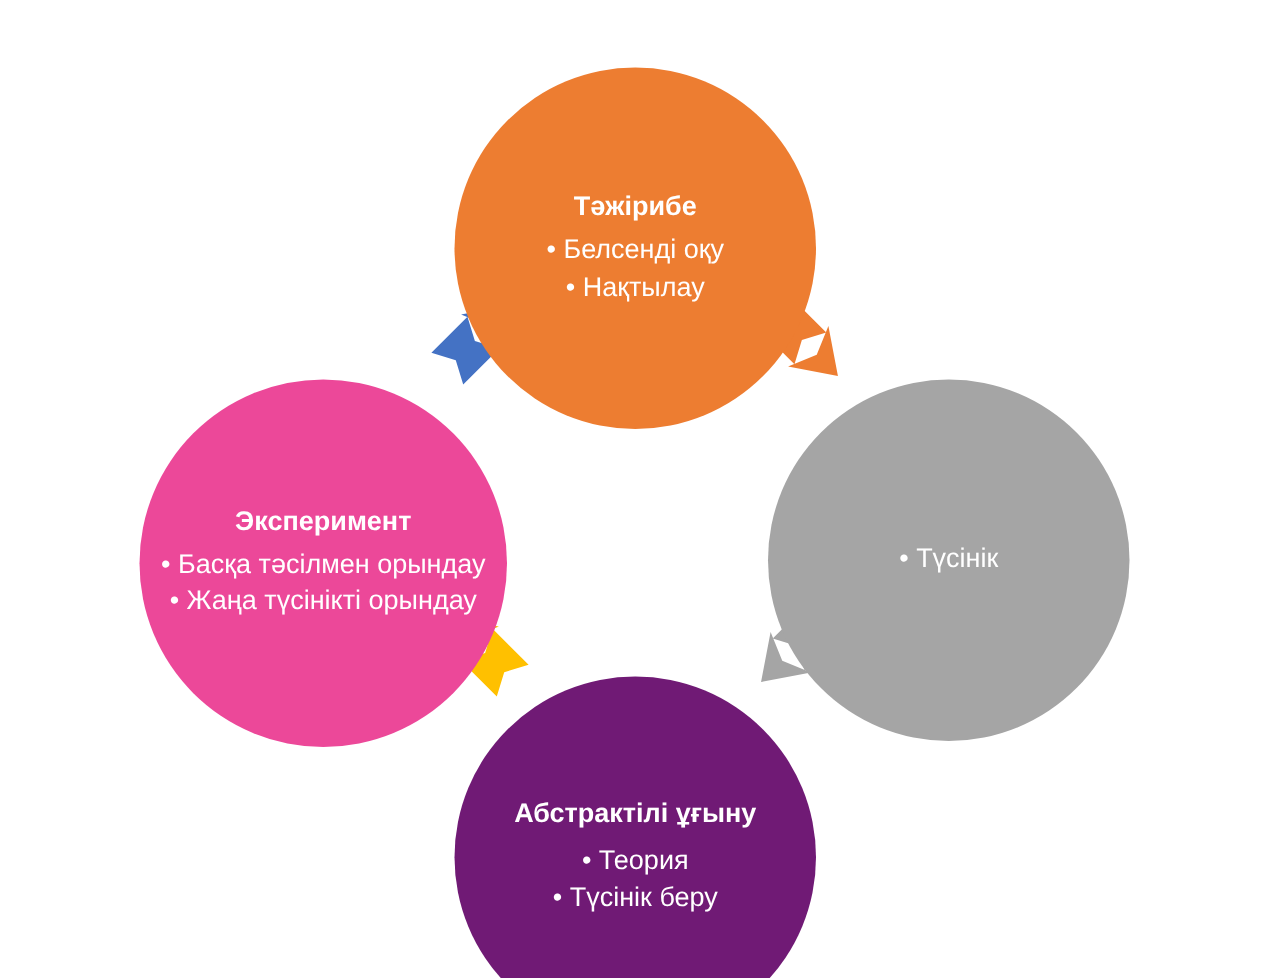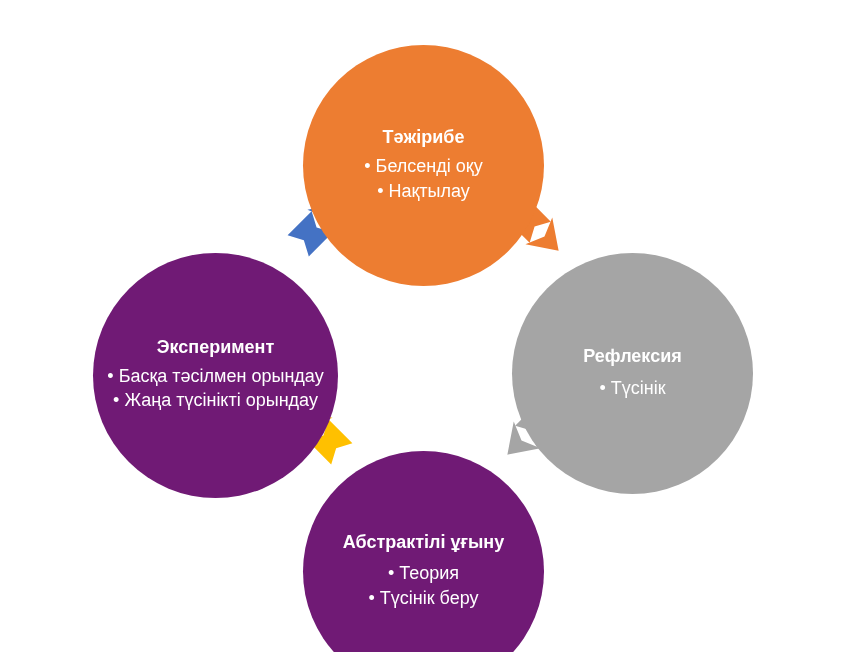--- a/index.html
+++ b/index.html
@@ -71,21 +71,21 @@
   #circle-reflection {
     left: 512px; top: 209px; width: 241px; height: 241px;
     background: #A5A5A5;
   }
   #circle-abstraction {
     left: 303px; top: 407px; width: 241px; height: 241px;
     background: #701a75;
   }
   #circle-experiment {
     left: 93px; top: 209px; width: 245px; height: 245px;
-    background: #701a75;
+    background: #ec4899;
     text-align: center;
   }
 
   #circle-reflection .node-title { margin-bottom: 9px; }
   #circle-abstraction .node-title { margin-bottom: 9px; }
   #circle-experiment .node-title { margin-bottom: 6px; }
 
   .arrow-layer {
     position: absolute;
     left: 0; top: 0;
@@ -128,21 +128,20 @@
       <li>
         <span class="bullet">•</span><span>Белсенді оқу</span>
       </li>
       <li>
         <span class="bullet">•</span><span>Нақтылау</span>
       </li>
     </ul>
   </div>
 
   <div class="node-circle" id="circle-reflection">
-    <div class="node-title">Рефлексия</div>
     <ul class="node-list">
       <li>
         <span class="bullet">•</span><span>Түсінік</span>
       </li>
     </ul>
   </div>
 
   <div class="node-circle" id="circle-abstraction">
     <div class="node-title">Абстрактілі ұғыну</div>
     <ul class="node-list">

